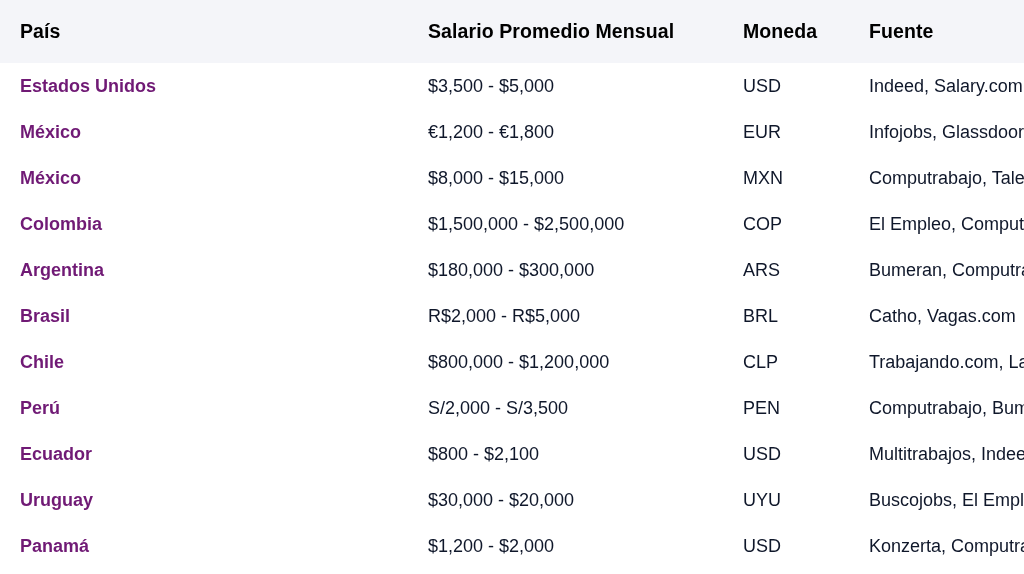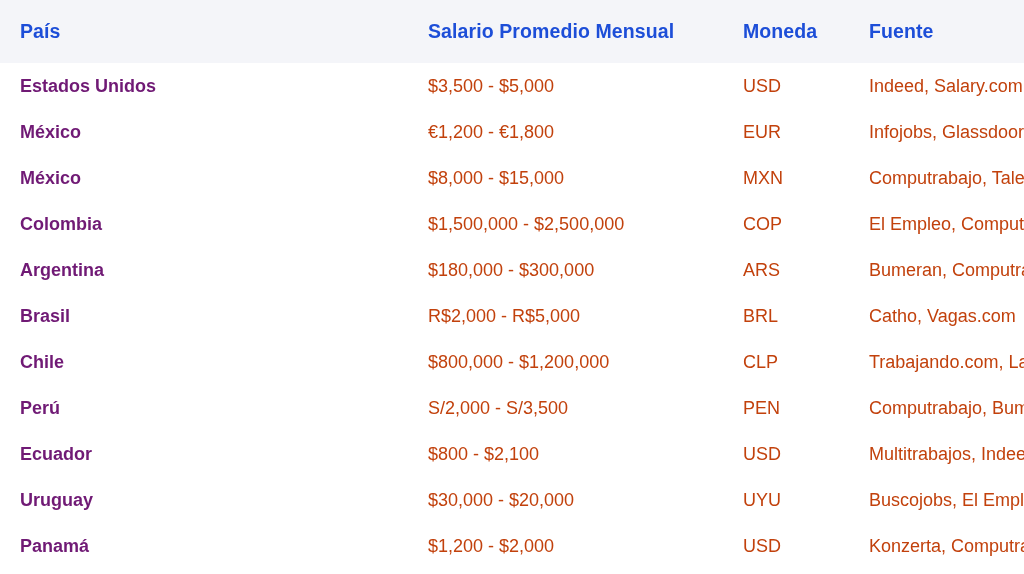--- a/index.html
+++ b/index.html
@@ -23,27 +23,27 @@
     border-collapse: collapse;
     table-layout: fixed;
   }
   table.salary-table thead tr {
     background: #f4f5f9;
   }
   table.salary-table thead th {
     text-align: left;
     font-size: 19.5px;
     font-weight: bold;
-    color: #1d4ed8;
+    color: #000000;
     padding: 20px 0 20px 0;
     letter-spacing: 0.1px;
   }
   table.salary-table tbody td {
     font-size: 18px;
-    color: #c2410c;
+    color: #0f172a;
     padding: 12.5px 0 12.5px 0;
     vertical-align: middle;
     white-space: nowrap;
   }
   table.salary-table tbody td.country {
     font-weight: bold;
     color: #701a75;
   }
   
   .col-pais   { width: 195px; padding-left: 20px !important; }

